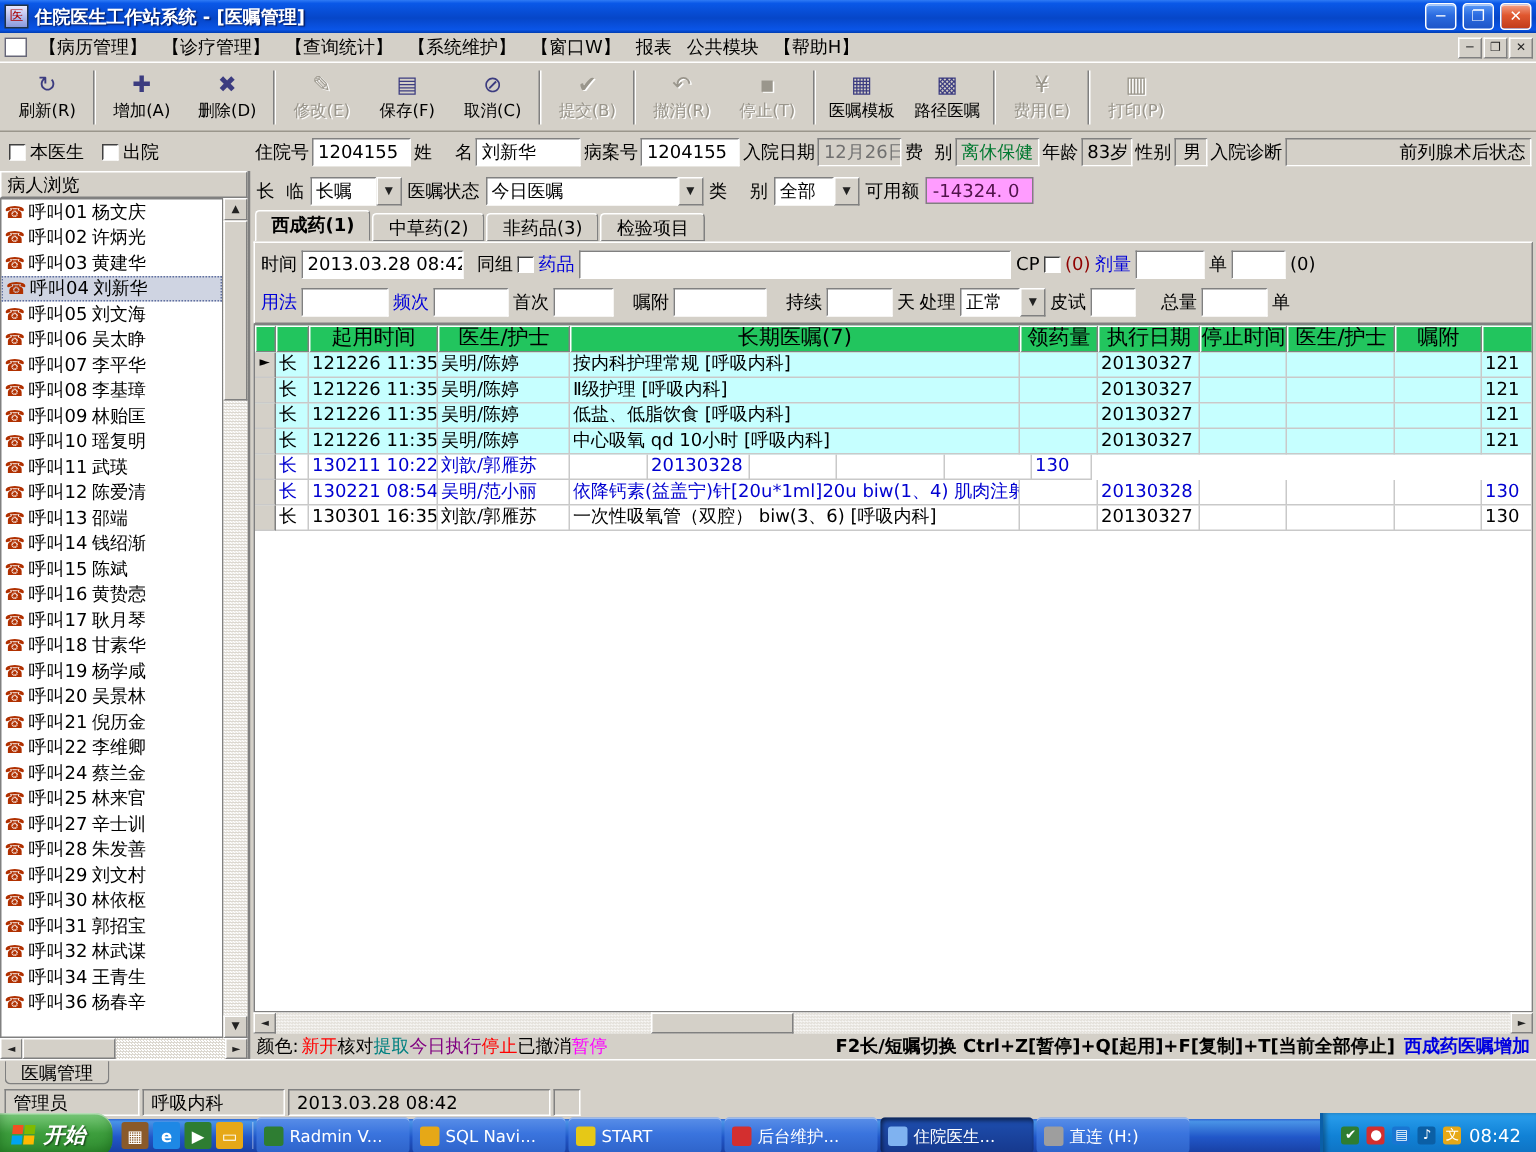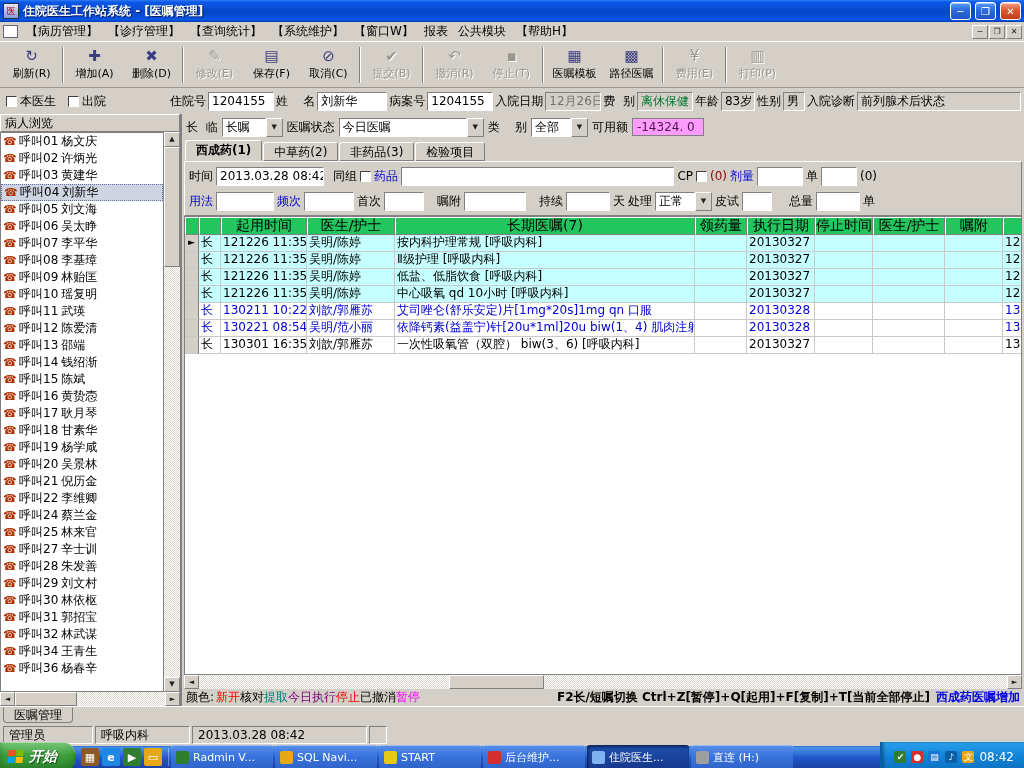--- a/index.html
+++ b/index.html
@@ -36,28 +36,28 @@
 
   
   .inforow { height:26px; flex:none; display:flex; align-items:center; }
   .left-filters { width:170px; flex:none; display:flex; align-items:center; gap:12px; padding-left:6px; }
   .cbx { width:11px; height:11px; flex:none; background:#fff; border:1px solid; border-color:#404040 #fff #fff #404040; }
   .cbl { display:flex; align-items:center; gap:3px; }
   .pfields { flex:1; display:flex; align-items:center; gap:2px; padding-right:3px; overflow:hidden; }
   .flabel { white-space:pre; flex:none; }
   .field { background:#fff; border:1px solid; border-color:#808080 #fff #fff #808080; height:19px; line-height:17px;
     padding:0 3px; flex:none; overflow:hidden; white-space:nowrap; }
-  .field.ro { background:#D4D0C8; }
+  .field.ro { background:#D4D0C8;text-align:right; }
   .txt-gray { color:#707070; } .txt-green { color:#007830; }
 
   
   .main { flex:1; display:flex; min-height:0; }
 
   
-  .sidebar { width:182px; flex:none; display:flex; flex-direction:column; border-right:2px solid #808080; }
+  .sidebar { width:167px; flex:none; display:flex; flex-direction:column; border-right:2px solid #808080; }
   .sidebar-title { height:18px; flex:none; background:#D4D0C8; border:1px solid; border-color:#fff #808080 #808080 #fff; padding:0 4px; line-height:16px; }
   .plist-wrap { flex:1; display:flex; min-height:0; }
   .plist { flex:1; background:#fff; border:1px solid #808080; overflow:hidden; }
   .prow { height:17px; display:flex; align-items:center; gap:3px; padding-left:2px; white-space:nowrap; cursor:default; }
   .prow.sel { background:#cfd4e2; border:1px dotted #6070a0; }
   .picon { color:#b03000; font-size:11px; width:13px; flex:none; }
   .vscroll { width:16px; flex:none; display:flex; flex-direction:column; background:repeating-conic-gradient(#fff 0% 25%,#dcd8d0 0% 50%) 0 0/2px 2px; }
   .sb-btn { height:15px; flex:none; background:#D4D0C8; border:1px solid; border-color:#fff #808080 #808080 #fff; font-size:7px; text-align:center; line-height:13px; color:#222; }
   .sb-btn.h { width:15px; height:14px; line-height:12px; }
   .sb-thumb { background:#D4D0C8; border:1px solid; border-color:#fff #808080 #808080 #fff; }
@@ -568,21 +568,20 @@
               <div class="ocell" style="width: 58px;"></div>
               <div class="ocell" style="width: 72px;"></div>
               <div class="ocell" style="width: 58px;"></div>
               <div class="ocell" style="width: 40px;">121</div>
             </div>
             <div class="orow new">
               <div class="ocell selcell" style="width: 14px;"></div>
               <div class="ocell" style="width: 22px;">长</div>
               <div class="ocell" style="width: 86px;">130211 10:22</div>
               <div class="ocell" style="width: 88px;">刘歆/郭雁苏</div>
-              <div class="ocell" style="width: 300px;">艾司唑仑(舒乐安定)片[1mg*20s]1mg qn 口服</div>
               <div class="ocell" style="width: 52px;"></div>
               <div class="ocell" style="width: 68px;">20130328</div>
               <div class="ocell" style="width: 58px;"></div>
               <div class="ocell" style="width: 72px;"></div>
               <div class="ocell" style="width: 58px;"></div>
               <div class="ocell" style="width: 40px;">130</div>
             </div>
             <div class="orow new">
               <div class="ocell selcell" style="width: 14px;"></div>
               <div class="ocell" style="width: 22px;">长</div>

